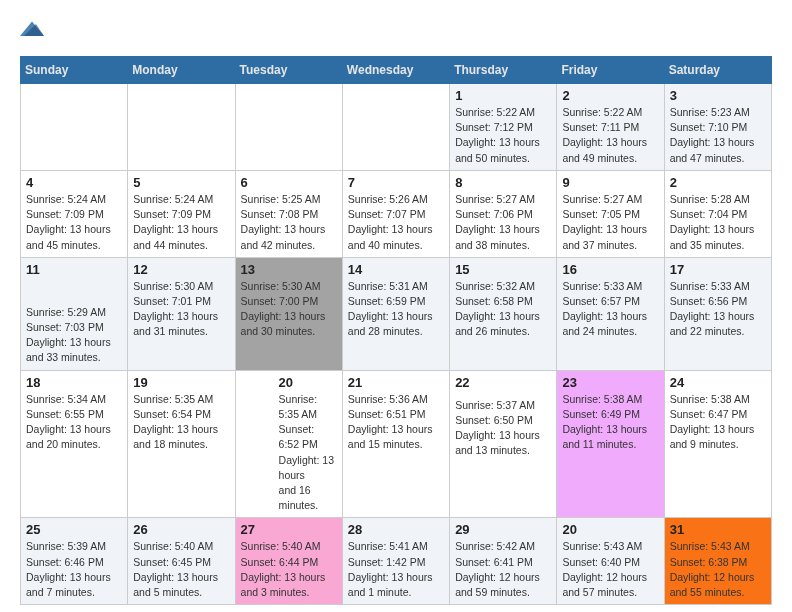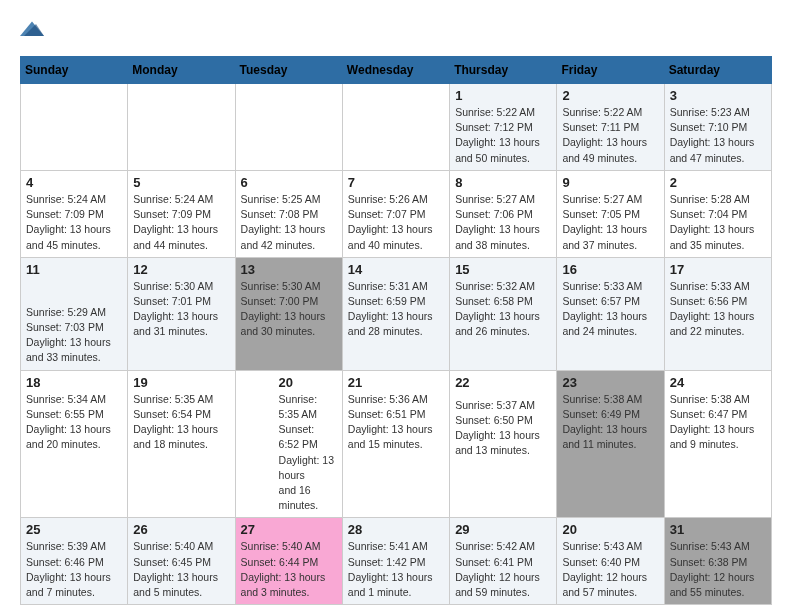--- a/index.html
+++ b/index.html
@@ -54,21 +54,21 @@
       color: #555;
       margin-top: 2px;
     }
     .calendar {
       width: 100%;
       border-collapse: collapse;
       font-size: 11px;
     }
     .calendar thead tr th {
       background: #2e6da4;
-      color: #000000;
+      color: #e5e5e5;
       padding: 6px 4px;
       text-align: left;
       font-size: 12px;
       font-weight: bold;
       border: 1px solid #2e6da4;
     }
     .calendar tbody tr td {
       border: 1px solid #ccc;
       vertical-align: top;
       padding: 4px 5px;
@@ -290,21 +290,21 @@
 Daylight: 13 hours
 and 15 minutes.</div>
         </td>
         <td style="background: rgb(255, 255, 255);">
           <span class="day-num">22</span>
           <div class="day-info" style="white-space: pre-line; margin-top: 8px;">Sunrise: 5:37 AM
 Sunset: 6:50 PM
 Daylight: 13 hours
 and 13 minutes.</div>
         </td>
-        <td style="background: #a3a3a3;">
+        <td style="background: #f0abfc;">
           <span class="day-num">23</span>
           <div class="day-info" style="white-space: pre-line;">Sunrise: 5:38 AM
 Sunset: 6:49 PM
 Daylight: 13 hours
 and 11 minutes.</div>
         </td>
         <td style="background: rgb(255, 255, 255);">
           <span class="day-num">24</span>
           <div class="day-info" style="white-space: pre-line;">Sunrise: 5:38 AM
 Sunset: 6:47 PM
@@ -348,21 +348,21 @@
 Daylight: 12 hours
 and 59 minutes.</div>
         </td>
         <td style="background: rgb(240, 244, 248);">
           <span class="day-num">20</span>
           <div class="day-info" style="white-space: pre-line;">Sunrise: 5:43 AM
 Sunset: 6:40 PM
 Daylight: 12 hours
 and 57 minutes.</div>
         </td>
-        <td style="background: #a3a3a3;">
+        <td style="background: #f97316;">
           <span class="day-num">31</span>
           <div class="day-info" style="white-space: pre-line;">Sunrise: 5:43 AM
 Sunset: 6:38 PM
 Daylight: 12 hours
 and 55 minutes.</div>
         </td>
       </tr>
     </tbody>
 </table>
 

